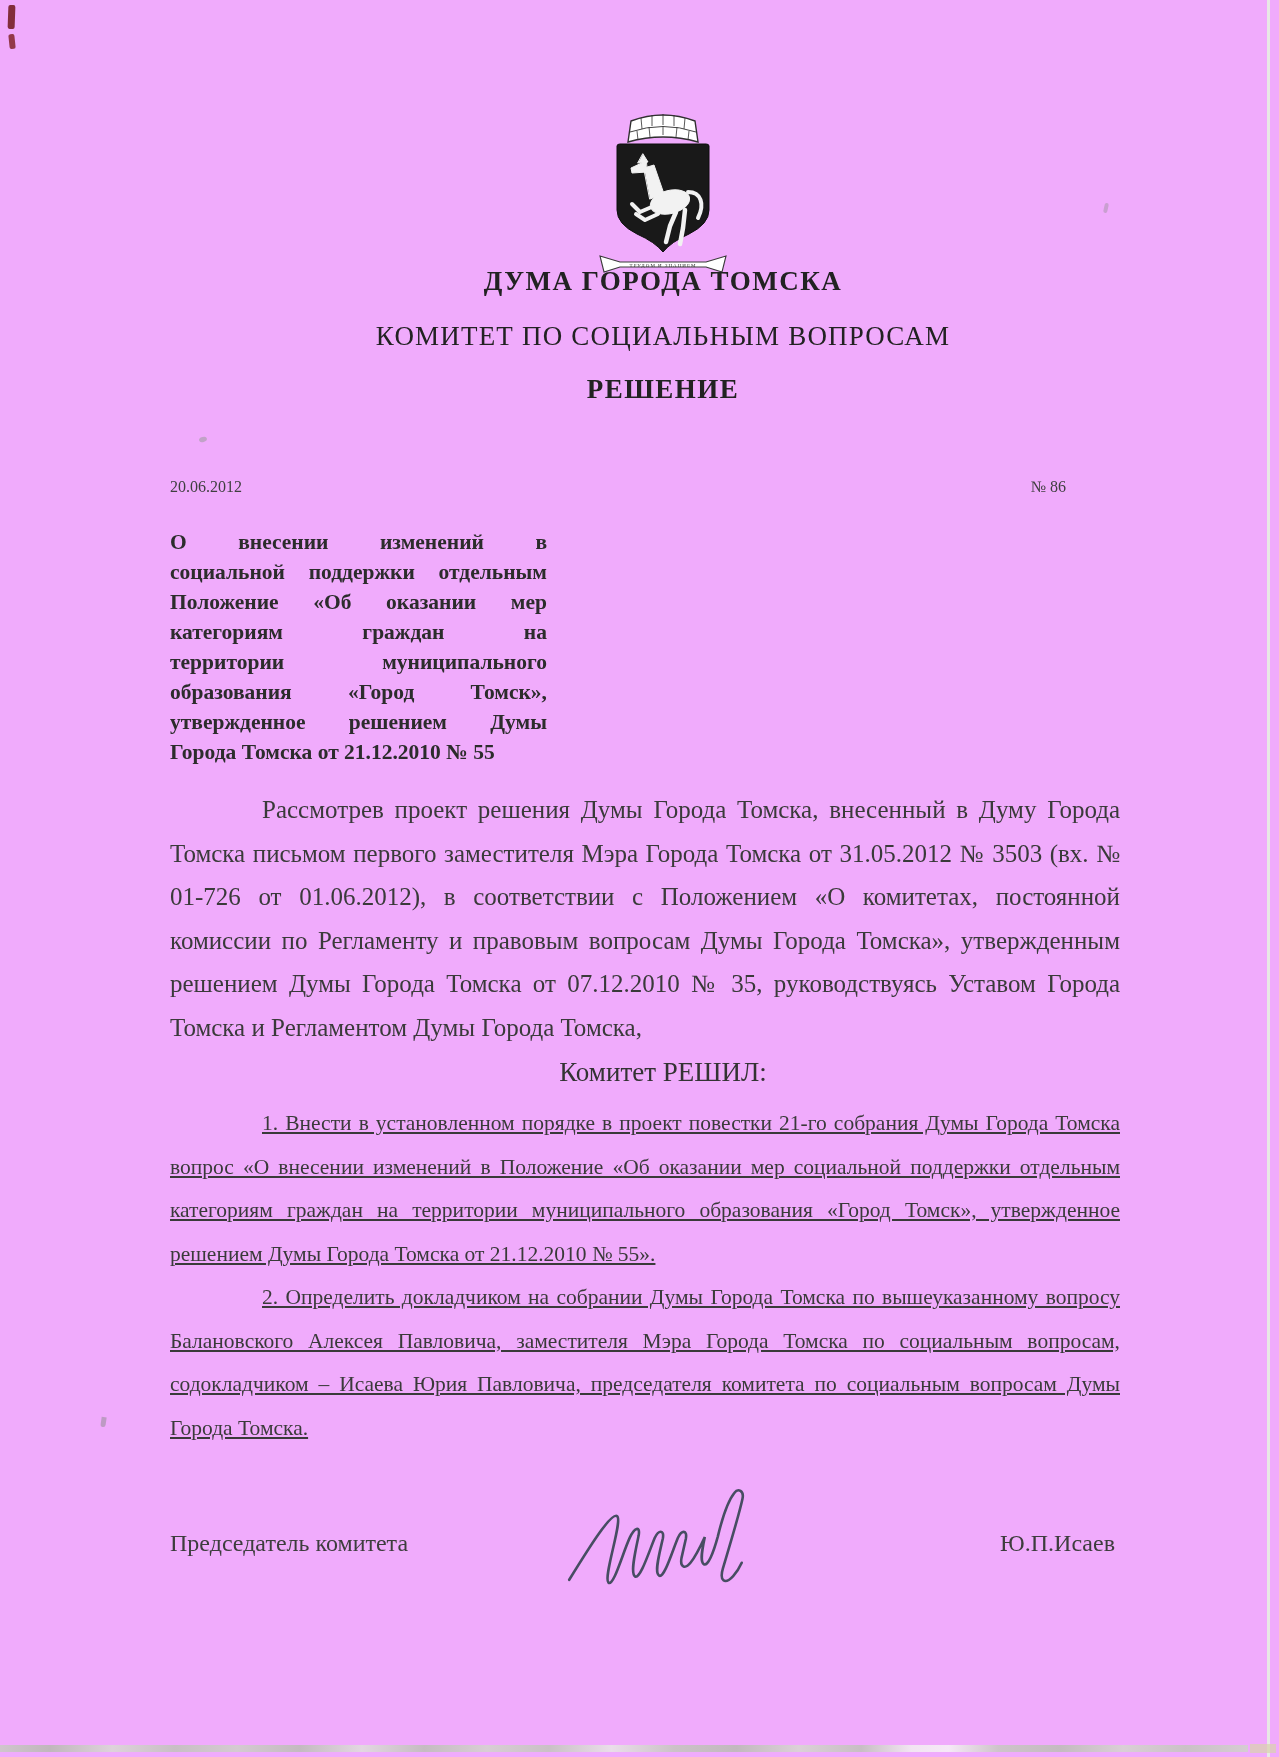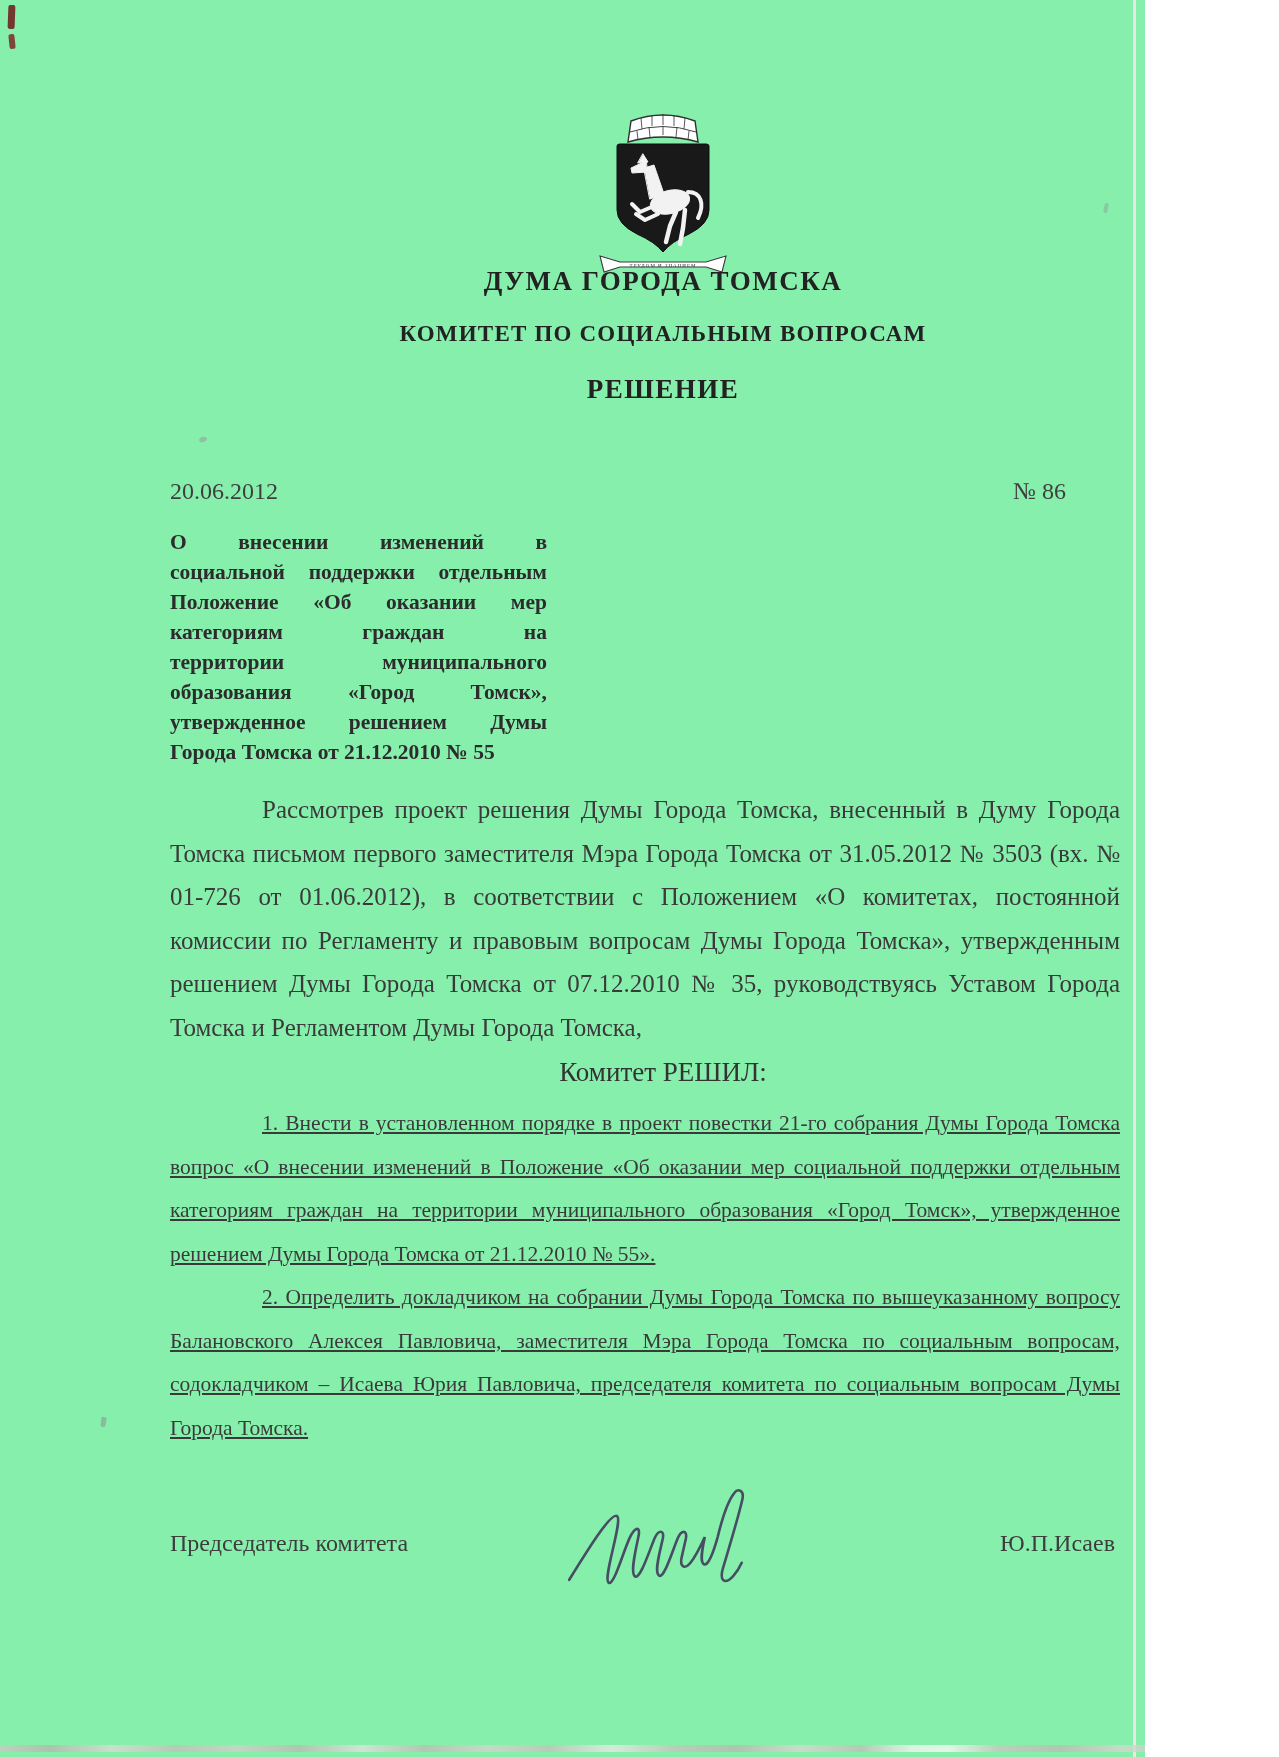--- a/index.html
+++ b/index.html
@@ -1,35 +1,35 @@
 <!DOCTYPE html>
 <html><head>
 <meta charset="utf-8">
 <style>
   * { margin:0; padding:0; box-sizing:border-box; }
   html,body { background:#ffffff; }
   .sheet {
-    position:relative; width:1145px; height:1757px;
-    background:#86efac; overflow:hidden;
+    position:relative; width:1279px; height:1757px;
+    background:#f0abfc; overflow:hidden;
     font-family:"Liberation Serif", serif; color:#3a3a3a;
   }
   .abs { position:absolute; }
 
   
   .emblem { left:588px; top:106px; width:150px; height:170px; }
 
   
   .center-col { left:170px; width:986px; text-align:center; }
   .h-org   { top:266px; font-size:27px; font-weight:bold; color:#222; letter-spacing:1.5px; }
-  .h-com   { top:321px; font-size:23px; font-weight:bold; color:#222; letter-spacing:1.2px; }
+  .h-com   { top:321px; font-size:27px; font-weight:normal; color:#222; letter-spacing:1.2px; }
   .h-type  { top:374px; font-size:27px; font-weight:bold; color:#222; letter-spacing:1.5px; }
 
   
   .meta { left:170px; top:478px; width:950px; display:flex; justify-content:space-between;
-          font-size:24px; color:#3f3f3f; }
+          font-size:16px; color:#3f3f3f; }
   .meta .num { padding-right:54px; }
 
   
   .subject { left:170px; top:527px; width:377px; font-size:21.5px; font-weight:bold;
              color:#2c2c2c; line-height:30px; }
   .subject .jline { text-align:justify; text-align-last:justify; }
   .subject .lastline { text-align:left; }
 
   
   .preamble { left:170px; top:788px; width:950px; font-size:25px; line-height:43.5px;

